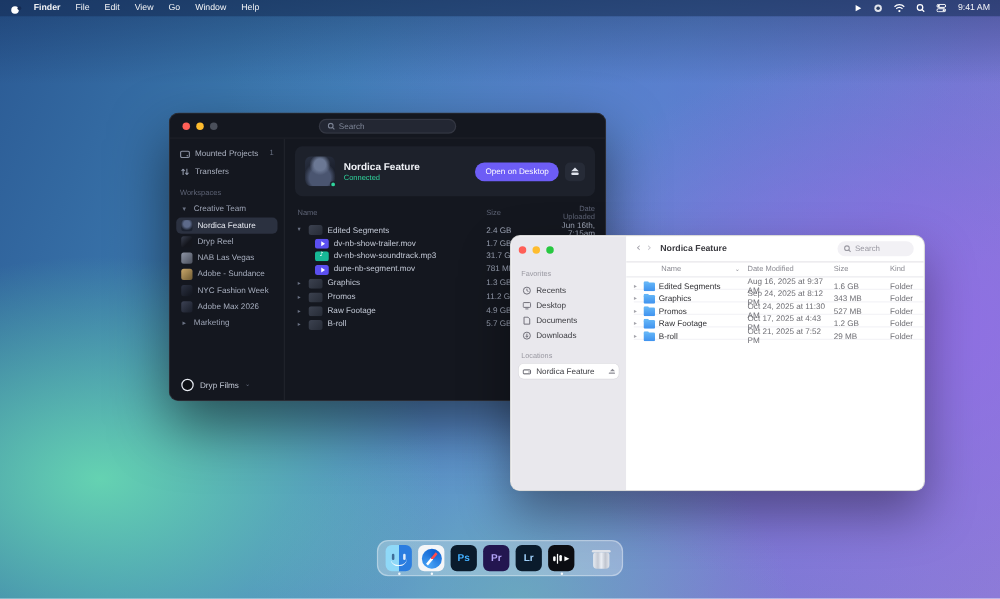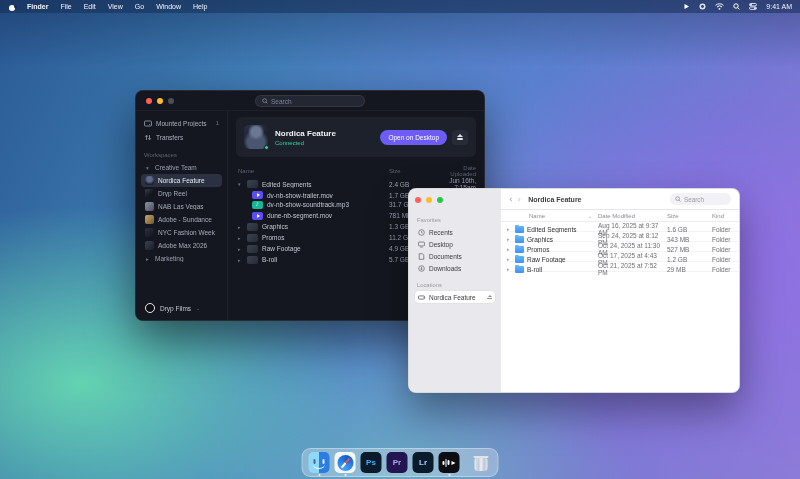--- a/index.html
+++ b/index.html
@@ -143,21 +143,21 @@
   .f-rows { padding-left:6px; }
   .f-row { height:10px; border-bottom:1px solid #f4f4f7; color:#2f2f33; }
   .f-name { display:flex; align-items:center; gap:3px; white-space:nowrap; overflow:hidden; }
   .f-disc { color:#a5a5ac; font-size:5px; width:5px; }
   .folder-ic { position:relative; width:9px; height:6.5px; margin-top:1px; border-radius:1px; background:linear-gradient(180deg,#63b5f7,#3f92ef); flex:0 0 auto; }
   .folder-ic::before { content:""; position:absolute; top:-1.5px; left:0; width:4px; height:2px; border-radius:1px 1px 0 0; background:#63b5f7; }
   .f-date,.f-size,.f-kind { color:#6e6e74; }
 
   
   .dock {
-    position:absolute; left:50%; bottom:2px; transform:translateX(-50%);
+    position:absolute; left:50%; bottom:18px; transform:translateX(-50%);
     display:flex; align-items:flex-end; gap:5px; padding:3px 6px;
     background:rgba(250,250,255,.28); border:0.5px solid rgba(255,255,255,.35);
     border-radius:9px;
   }
   .dock-item { position:relative; width:21px; height:21px; }
   .dock-item .tile { width:21px; height:21px; border-radius:5px; display:flex; align-items:center; justify-content:center; font-size:8px; font-weight:bold; }
   .running { position:absolute; left:50%; bottom:-3px; transform:translateX(-50%); width:2px; height:2px; border-radius:50%; background:rgba(255,255,255,.9); }
   .finder-tile { position:relative; background:linear-gradient(90deg,#8fd9f8 0 50%, #2b7de0 50%); overflow:hidden; }
   .finder-tile::before { content:""; position:absolute; left:5px; top:7px; width:2px; height:5px; border-radius:1px; background:rgba(20,50,100,.65); }
   .finder-tile::after { content:""; position:absolute; right:5px; top:7px; width:2px; height:5px; border-radius:1px; background:rgba(255,255,255,.85); }

